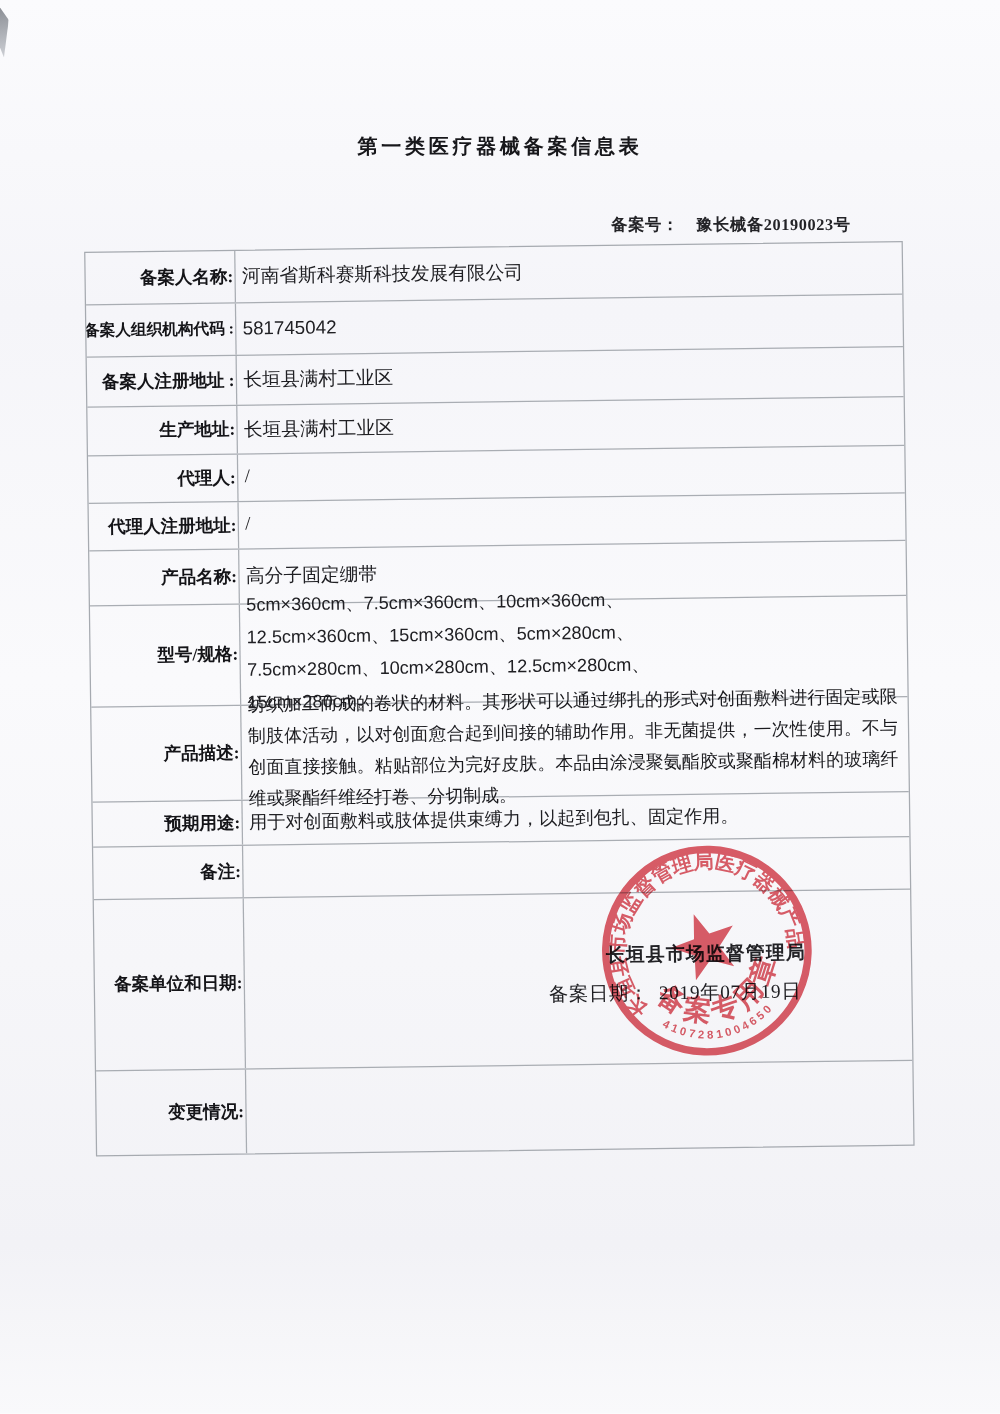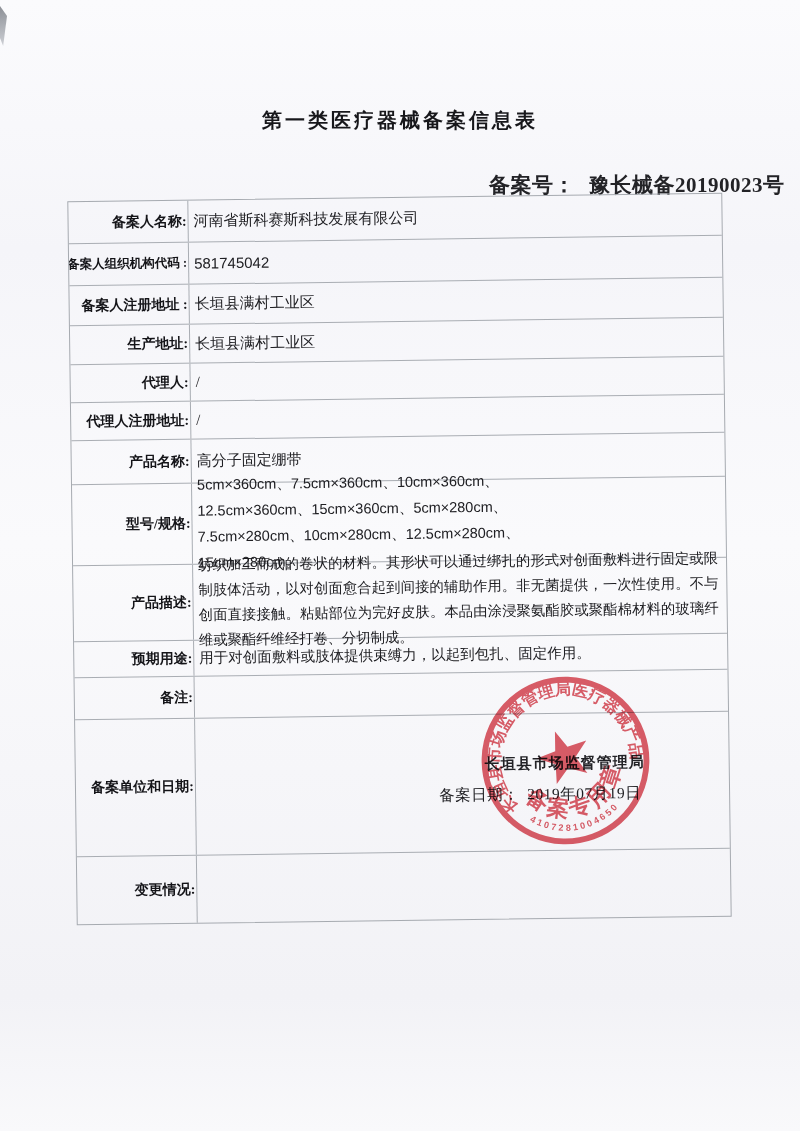--- a/index.html
+++ b/index.html
@@ -15,26 +15,26 @@
   }
   
   .corner-artifact{
     position:absolute;left:0;top:6px;width:7px;height:40px;
     background:linear-gradient(170deg,#70747c,#c3c6cc);
     clip-path:polygon(0 0,100% 25%,45% 100%,0 80%);
     opacity:.8;
   }
   .doc-title{
     position:absolute;left:0;right:0;top:107px;
-    text-align:center;font-size:20px;font-weight:bold;letter-spacing:3px;
+    text-align:center;font-size:16px;font-weight:bold;letter-spacing:3px;
     color:#17171b;
   }
   .filing-no{
     position:absolute;left:489px;top:171px;
-    font-size:21px;font-weight:600;color:#232327;letter-spacing:.5px;
+    font-size:13px;font-weight:600;color:#232327;letter-spacing:.5px;
     white-space:nowrap;
   }
   .filing-no .val{margin-left:14px;}
 
   .form-table{
     position:absolute;left:72px;top:197px;width:655px;
     transform:rotate(-0.75deg);transform-origin:50% 50%;
     border:1px solid #a6aab0;
     box-sizing:border-box;
   }

